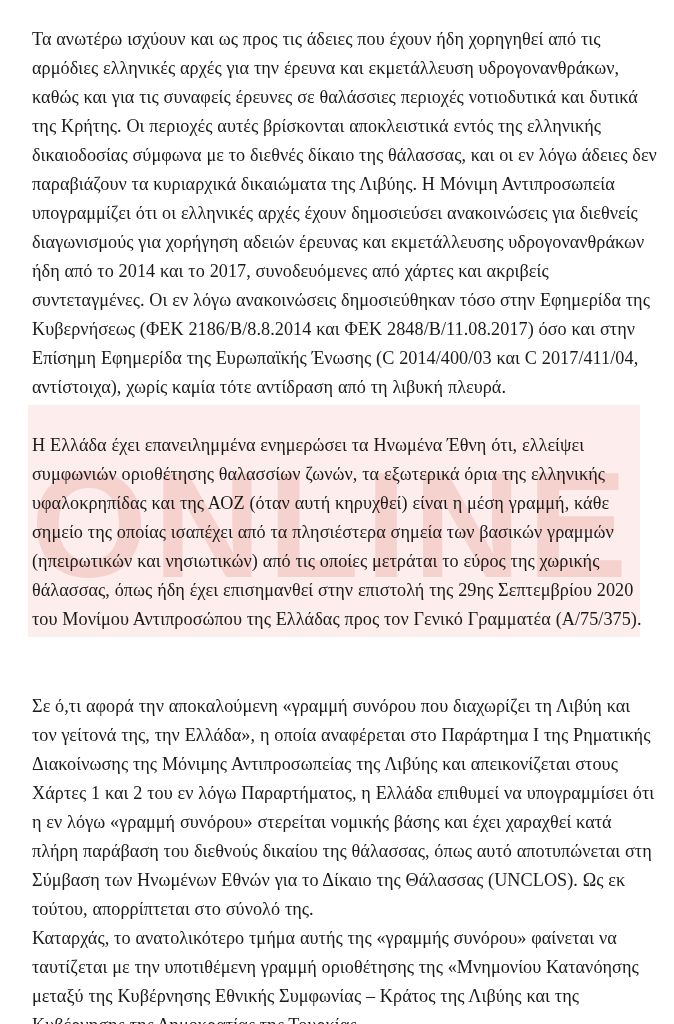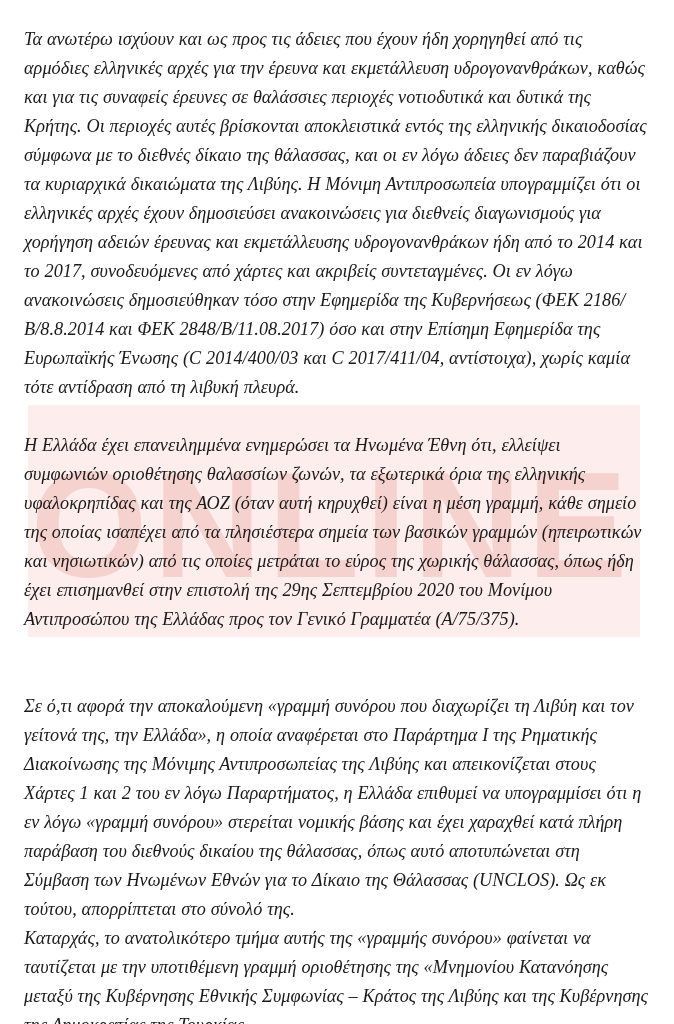--- a/index.html
+++ b/index.html
@@ -54,30 +54,29 @@
 
   
   #doc {
     position: absolute;
     inset: 0;
     z-index: 2;
     padding: 0;
   }
   .para {
     position: absolute;
-    left: 24px;
+    left: 32px;
     width: 625px;
     font-size: 18.2px;
     line-height: 29px;
     color: #1a1a1a;
     text-align: left;
     white-space: pre-line;
     letter-spacing: 0.05px;
     word-spacing: 0.2px;
-    font-style: italic;
   }
   .para.p1 { top: 7px; }
   .para.p2 { top: 413px; }
   .para.p3 { top: 674px; }
   .para.p4 { top: 906px; }
 </style>
 </head>
 <body style="background: rgb(255, 255, 255);">
 
 <div id="watermark-band" style="background: rgb(253, 238, 237);"></div>

